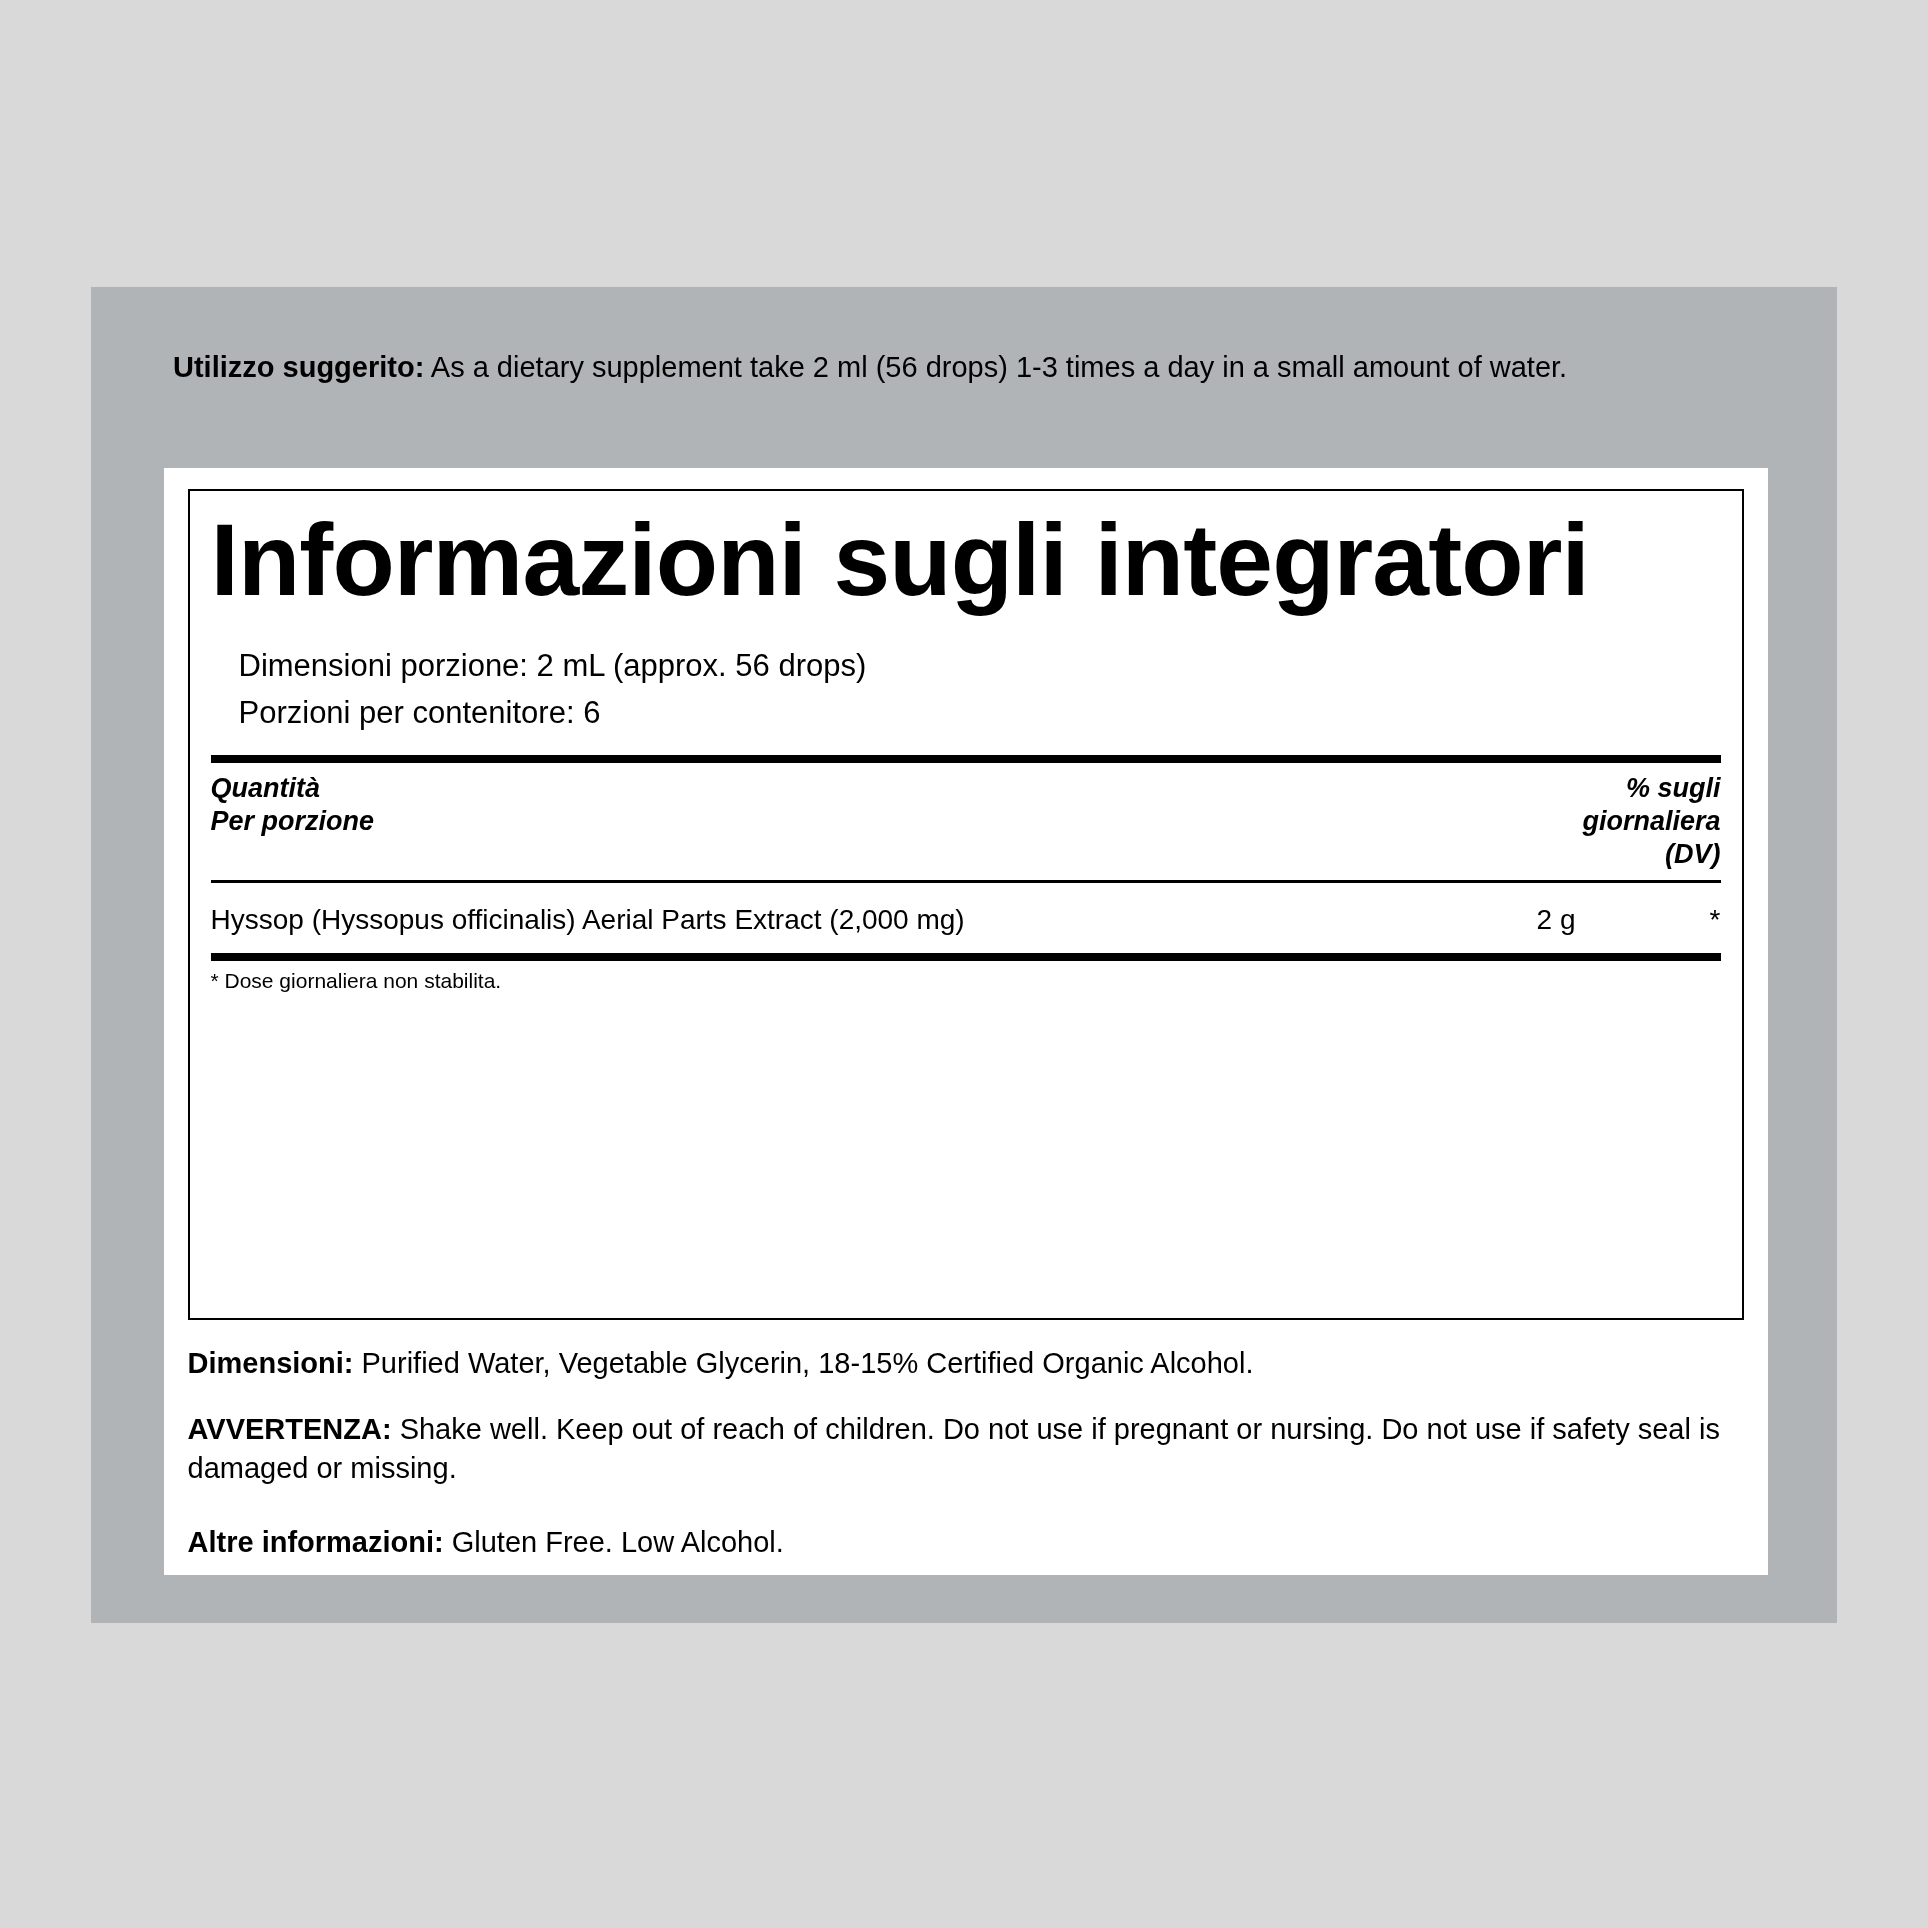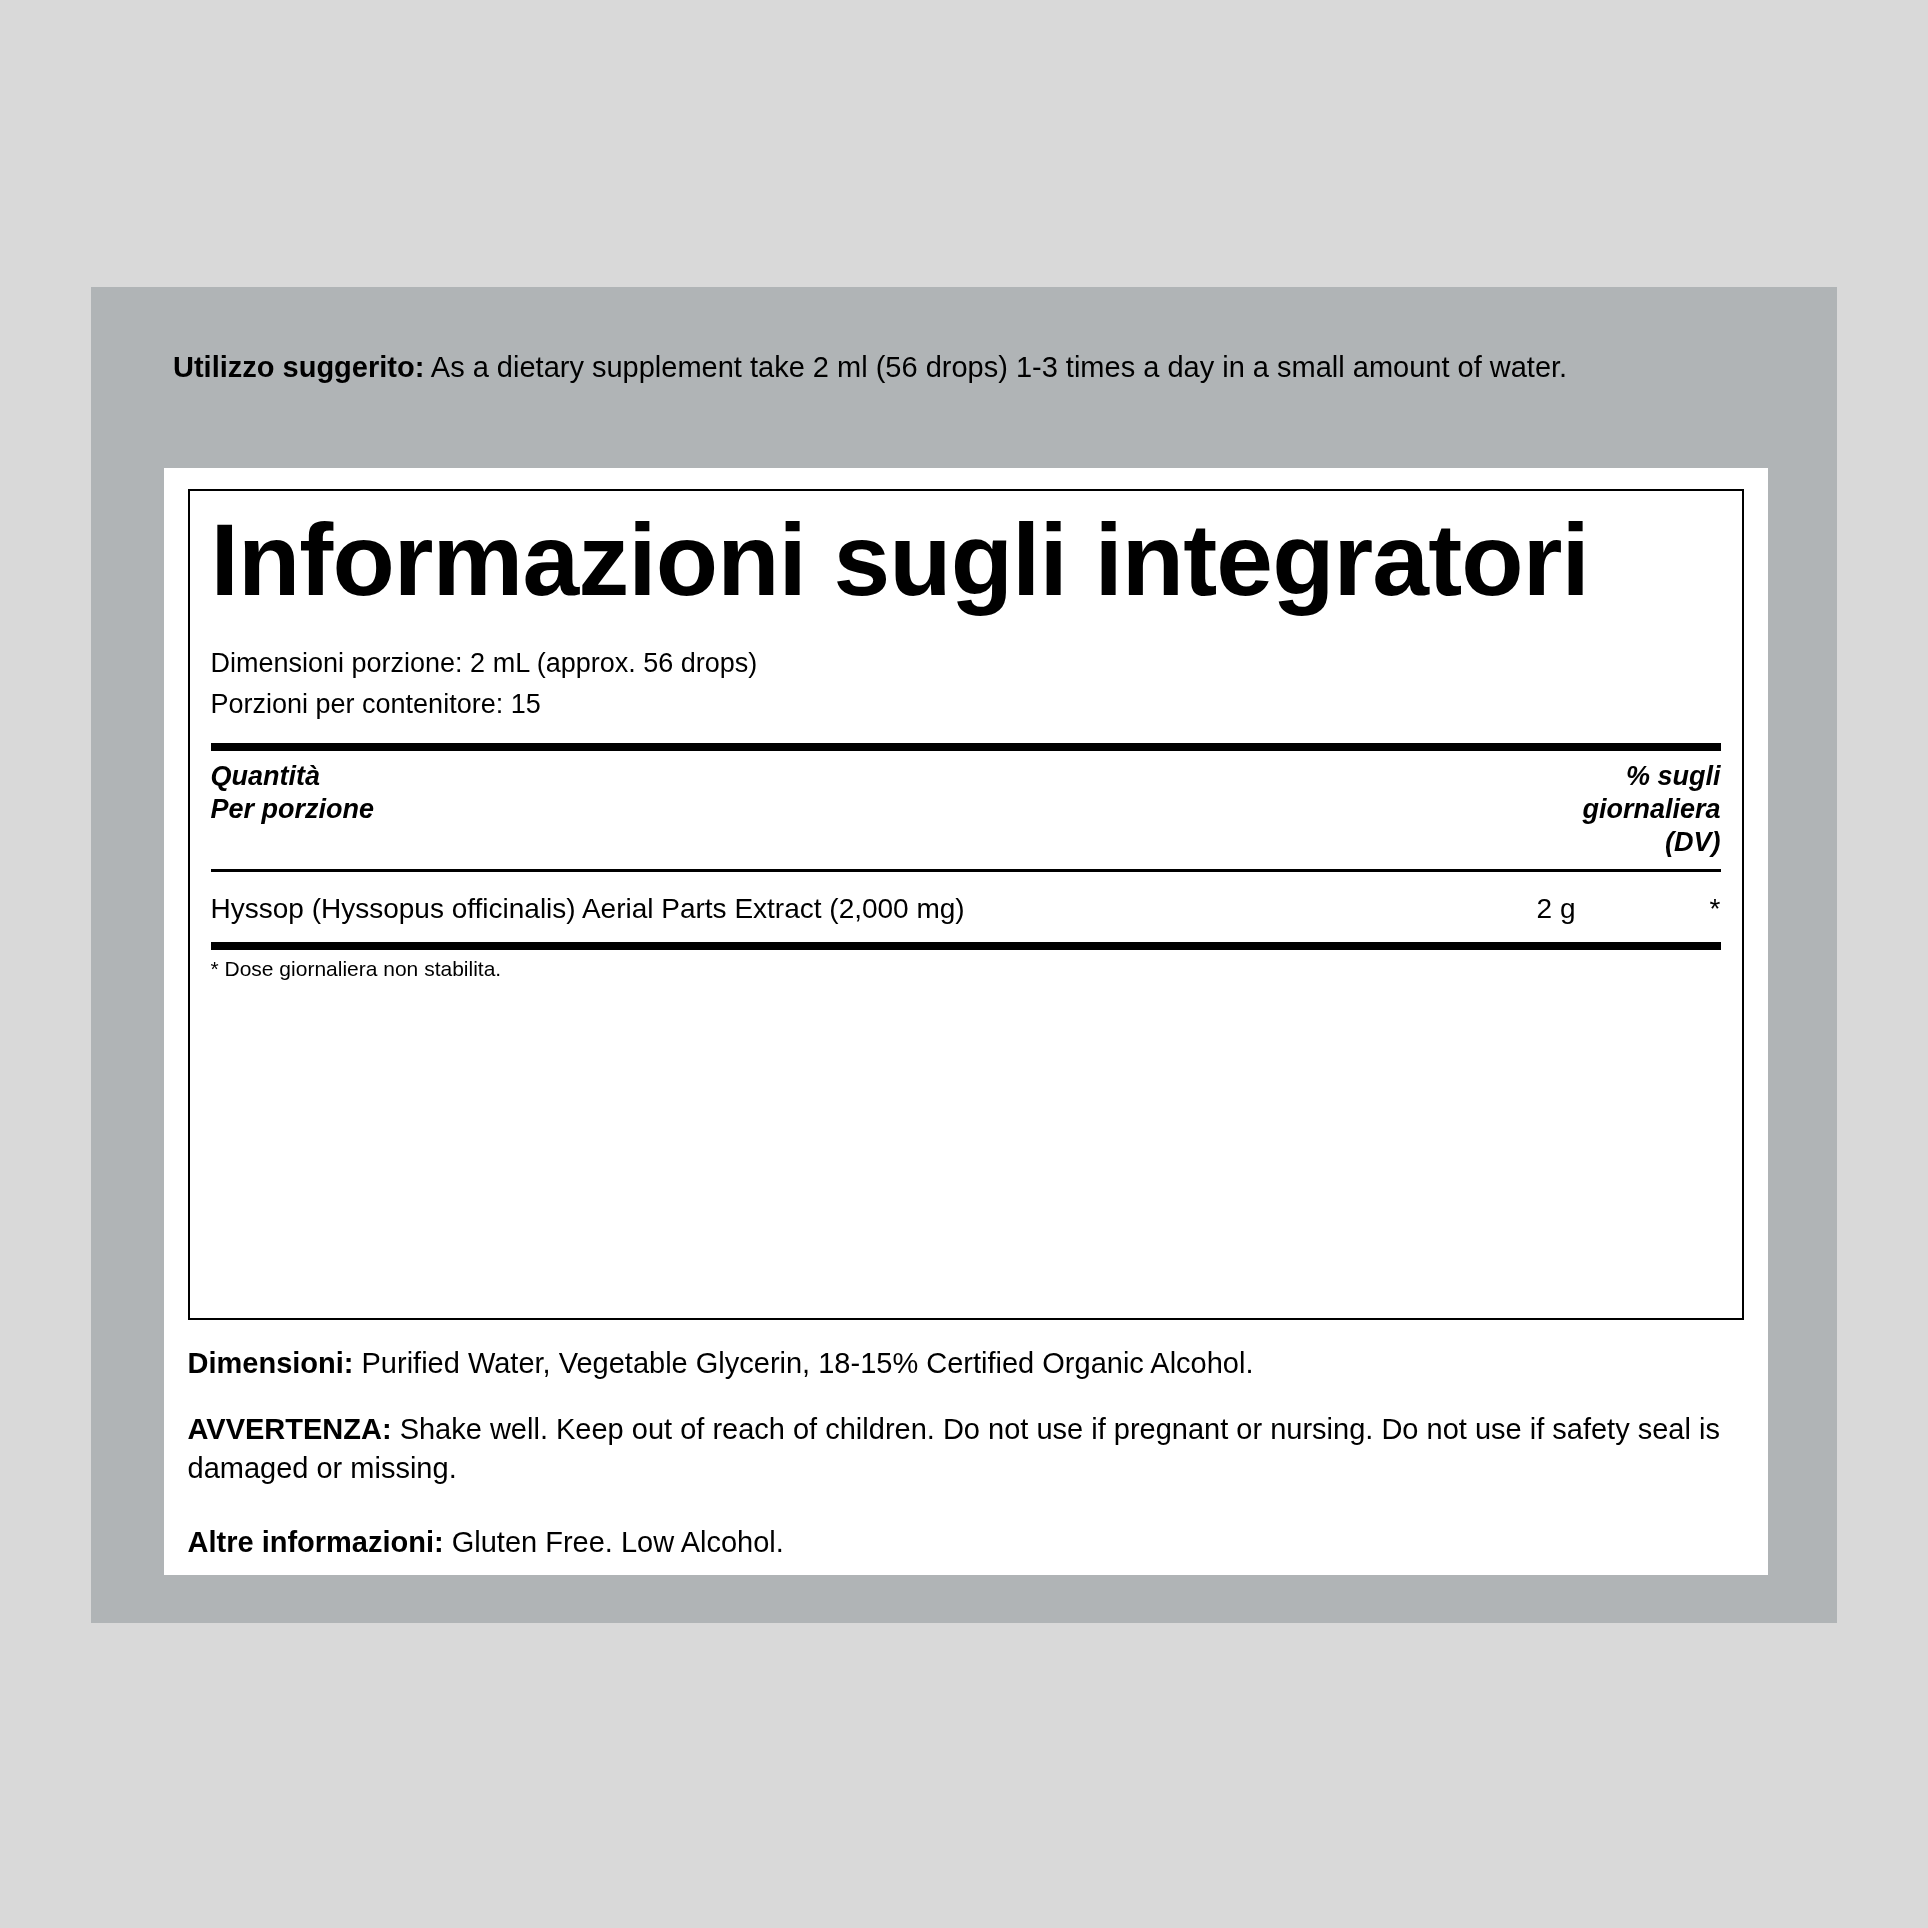--- a/index.html
+++ b/index.html
@@ -68,23 +68,24 @@
   .facts-title {
     font-size: 102px;
     font-weight: bold;
     line-height: 1.02;
     letter-spacing: -0.9px;
     margin: 5.6px 0 0 0;
     white-space: pre-line;
   }
 
   .serving-line {
-    font-size: 27px;
+    font-size: 31px;
     line-height: 1.45;
     margin-top: 32px;
+    margin-left: 28px;
   }
   .serving-line.second {
     margin-top: 1.9px;
   }
 
   .rule-thick {
     border: 0;
     border-top: 8.5px solid #000;
     margin: 19px 0 0 0;
   }
@@ -159,21 +160,21 @@
     <b>Utilizzo suggerito:</b><span> As a dietary supplement take 2 ml (56 drops) 1-3 times a day in a small amount of water.</span>
   </div>
 
   <div class="label-card">
 
     <div class="facts-box">
 
       <div class="facts-title">Informazioni sugli integratori</div>
 
       <div class="serving-line">Dimensioni porzione: 2 mL (approx. 56 drops)</div>
-      <div class="serving-line second">Porzioni per contenitore: 15</div>
+      <div class="serving-line second">Porzioni per contenitore: 6</div>
 
       <hr class="rule-thick">
 
       <div class="amount-header">
         <div class="left">Quantità
 Per porzione</div>
         <div class="right">% sugli
 giornaliera
 (DV)</div>
       </div>

